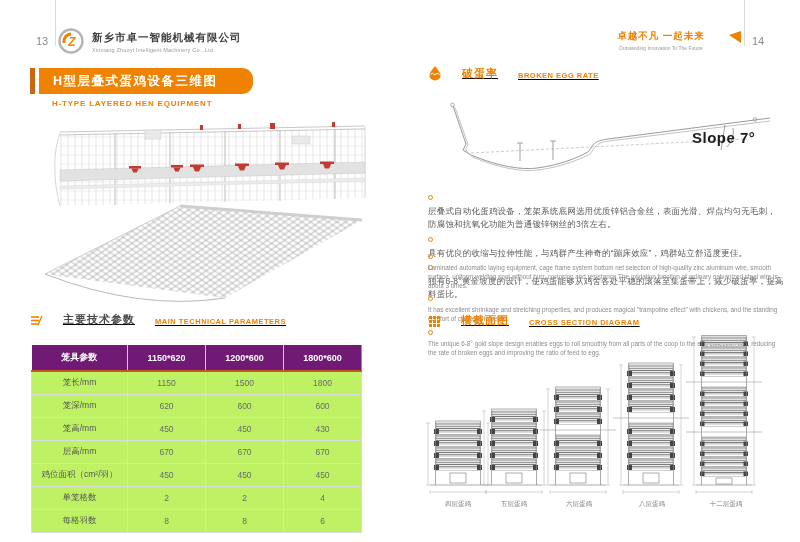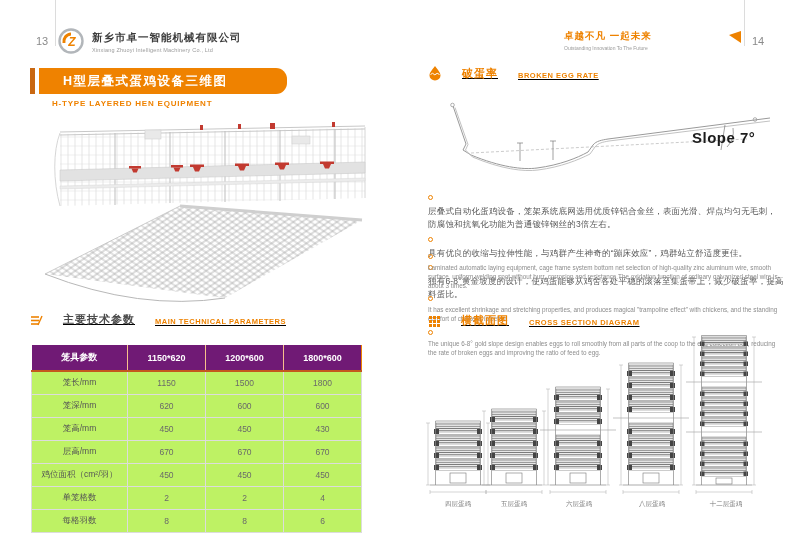--- a/index.html
+++ b/index.html
@@ -8,32 +8,32 @@
 
   
   .tick { position:absolute; top:0; width:1px; height:46px; background:#dcdcdc; }
 
   
   .pagenum { position:absolute; font-size:11px; color:#8a8a8a; }
   .logo { position:absolute; left:57px; top:27px; }
   .company { position:absolute; left:92px; top:31px; }
   .company-cn { font-size:10.5px; font-weight:bold; color:#3c3c3c; letter-spacing:1px; }
   .company-en { font-size:5.5px; color:#9a9a9a; margin-top:2px; letter-spacing:.2px; }
-  .slogan { position:absolute; left:564px; top:30px; width:130px; text-align:left; }
+  .slogan { position:absolute; left:596px; top:30px; width:130px; text-align:center; }
   .slogan-cn { font-size:9.5px; font-weight:bold; color:#EE8200; letter-spacing:1px; }
   .slogan-en { font-size:5px; color:#9a9a9a; margin-top:2px; }
   .flag { position:absolute; left:729px; top:31px; width:0; height:0;
           border-top:4px solid transparent; border-bottom:8px solid transparent;
           border-right:12px solid #EE8200; }
 
   
   .title-bar { position:absolute; left:30px; top:68px; width:5px; height:26px; background:#c96812; }
-  .title-banner { position:absolute; left:39px; top:68px; width:248px; height:26px;
+  .title-banner { position:absolute; left:39px; top:68px; width:214px; height:26px;
                   background:#EF8200; border-radius:0 11px 11px 0;
-                  display:flex; align-items:center; padding-left:24px; }
+                  display:flex; align-items:center; padding-left:14px; }
   .title-banner span { color:#ffffff; font-size:12.5px; font-weight:bold; letter-spacing:1.5px; }
   .title-sub { position:absolute; left:52px; top:99px; font-size:8px; font-weight:bold;
                color:#EF8200; letter-spacing:.8px; }
 
   
   .sec-head { position:absolute; display:flex; align-items:flex-end; gap:20px;text-decoration:underline; }
   .sec-cn-dark { font-size:11px; font-weight:bold; color:#4a4a4a; letter-spacing:1px; }
   .sec-cn-orange { font-size:11px; font-weight:bold; color:#EE8200; letter-spacing:1px; }
   .sec-en { font-size:7.5px; font-weight:bold; color:#EE8200; letter-spacing:.5px; padding-bottom:1px;text-align:center; }
 

